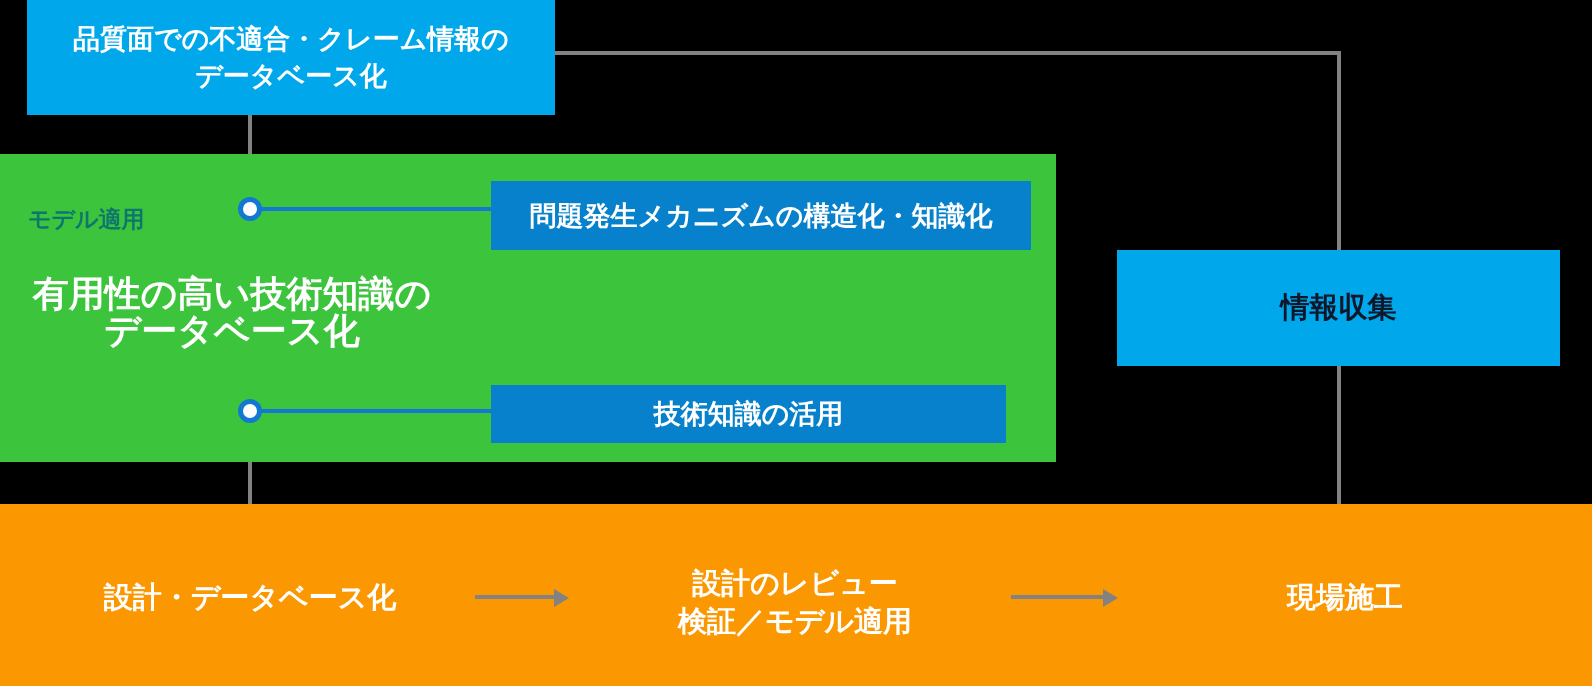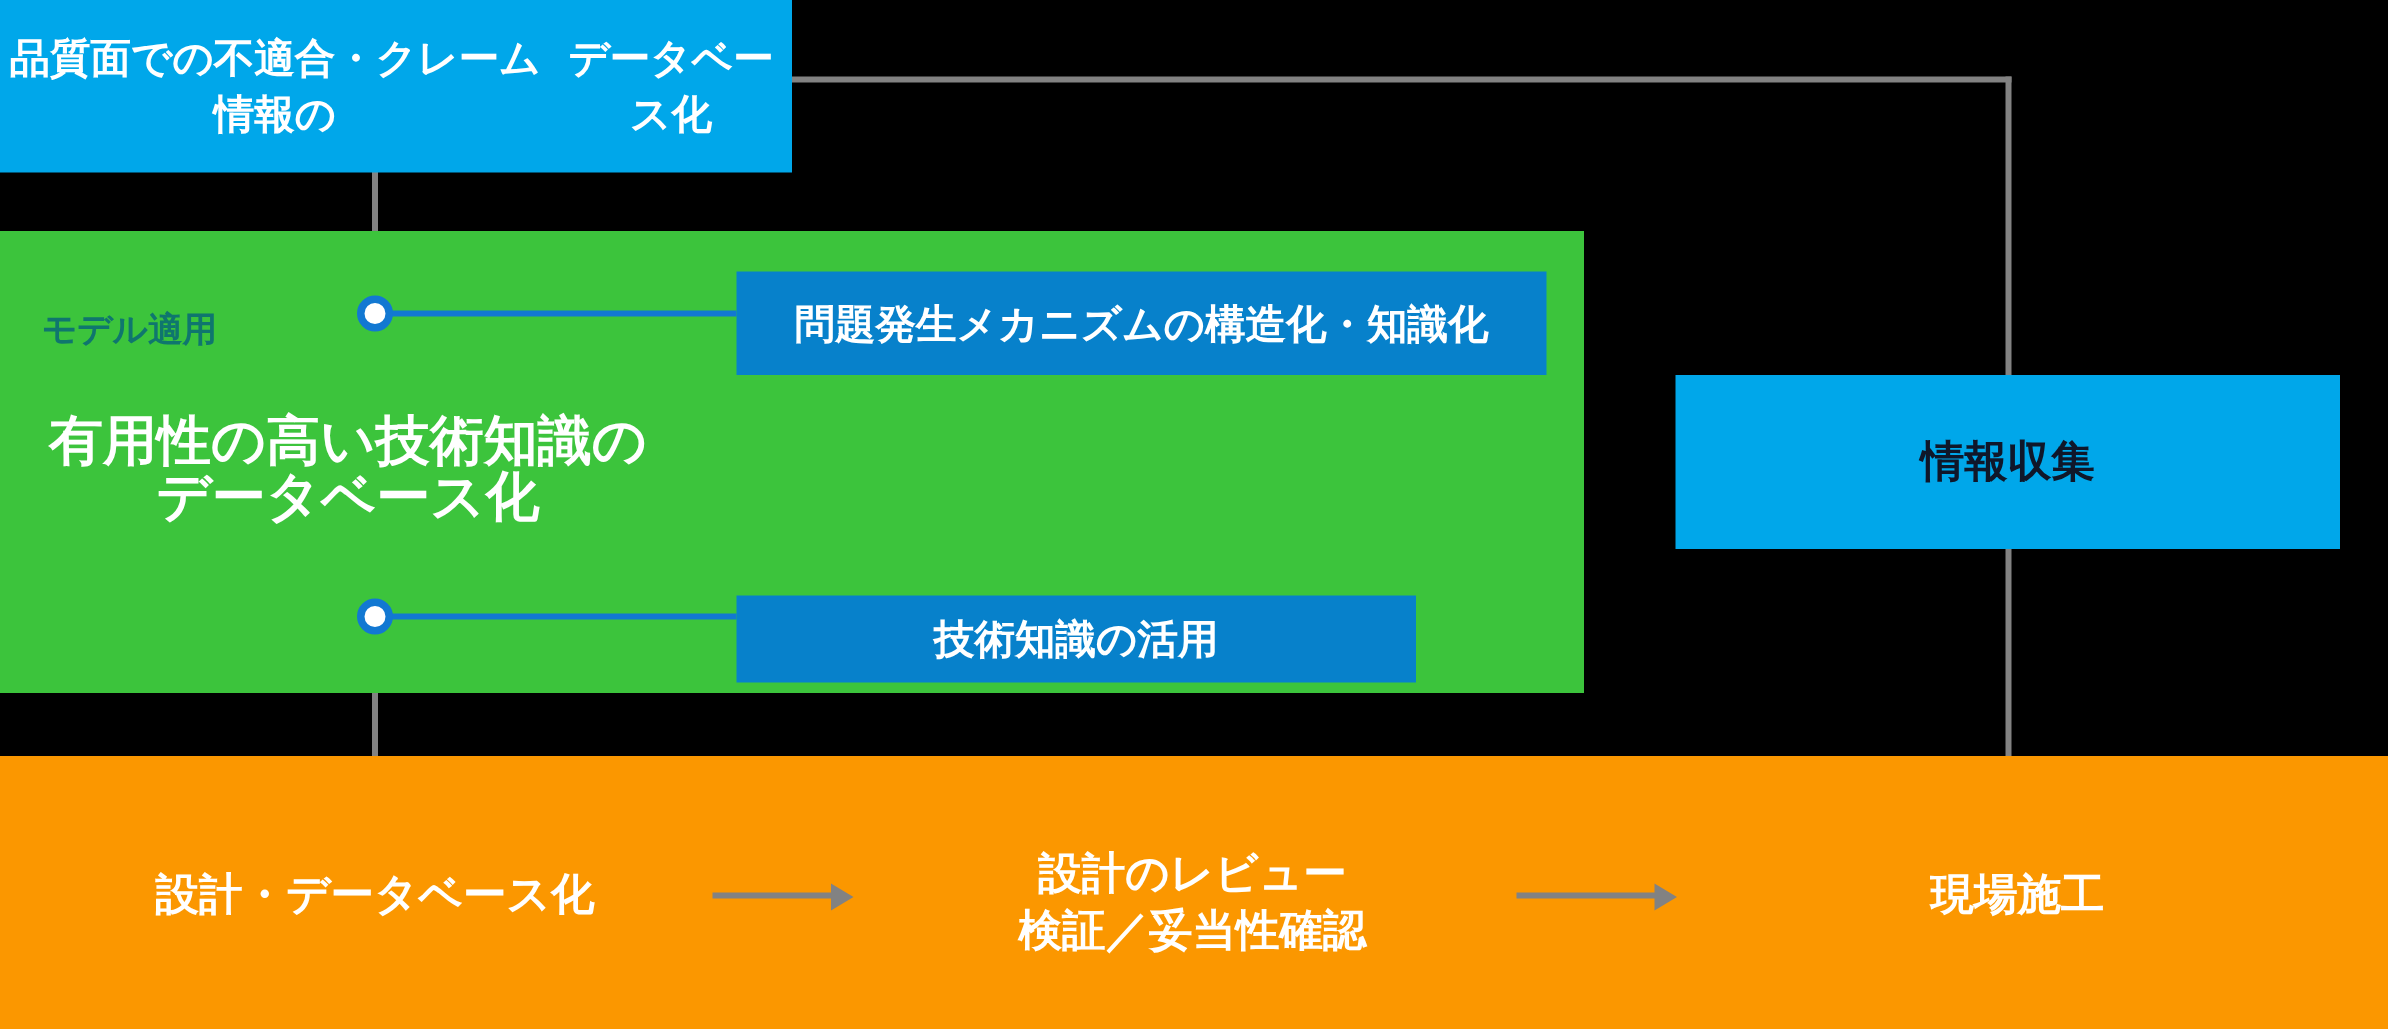--- a/index.html
+++ b/index.html
@@ -3,32 +3,32 @@
 <meta charset="utf-8">
 <style>
   html,body{margin:0;padding:0;background:#000;}
   #canvas{
     position:relative;width:1592px;height:686px;background:var(--bg,#000);
     overflow:hidden;font-family:"Liberation Sans",sans-serif;
     -webkit-font-smoothing:antialiased;
   }
   .abs{position:absolute;}
   .ctr{display:flex;align-items:center;justify-content:center;text-align:center;}
-  .col{flex-direction:row;}
+  .col{flex-direction:column;margin-left:27px;}
 
   
   .quality-box{left:0;top:0;width:528px;height:115px;background:var(--cyan);
     color:#fff;font-size:27px;font-weight:600;line-height:37px;}
   .green-box{left:0;top:154px;width:1056px;height:308px;background:var(--green);}
   .model-label{left:28px;top:206px;font-size:23px;font-weight:700;color:#0f766e;line-height:26px;}
   .useful-text{left:17px;top:275px;width:430px;color:#fff;font-size:36px;
     font-weight:600;line-height:37px;text-align:center;}
   .blue-box{background:var(--blue);color:#fff;font-size:27px;font-weight:600;}
   .mech-box{left:491px;top:181px;width:540px;height:69px;}
-  .use-box{left:491px;top:385px;width:453px;height:58px;margin-top:12px;}
+  .use-box{left:491px;top:385px;width:515px;height:58px;}
   .info-box{left:1117px;top:250px;width:443px;height:116px;background:var(--cyan);
     color:#0f172a;font-size:29px;font-weight:700;}
   .orange-bar{left:0;top:504px;width:1592px;height:182px;background:var(--orange);}
   .step{top:581px;width:400px;color:#fff;font-size:29px;font-weight:600;
     line-height:33px;text-align:center;}
   .step1{left:50px;}
   .step2{left:595px;top:564px;line-height:38px;}
   .step3{left:1145px;}
 
   
@@ -96,19 +96,19 @@
   <div class="abs ctr info-box">
     <span>情報収集</span>
   </div>
 
   <div class="abs orange-bar"></div>
   <div class="abs step step1">設計・データベース化</div>
   <div class="abs gline h1"></div>
   <div class="abs arrow-right h1h"></div>
   <div class="abs step step2">
     <div>設計のレビュー</div>
-    <div>検証／妥当性確認</div>
+    <div>検証／モデル適用</div>
   </div>
   <div class="abs gline h2"></div>
   <div class="abs arrow-right h2h"></div>
   <div class="abs step step3">現場施工</div>
 
 </div>
 
 </body></html>

